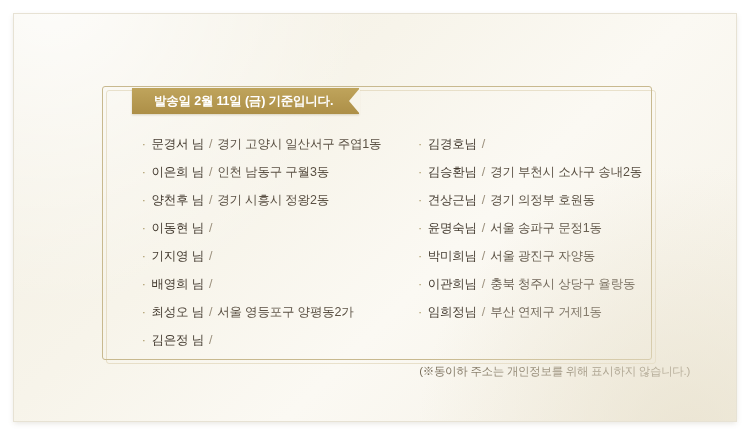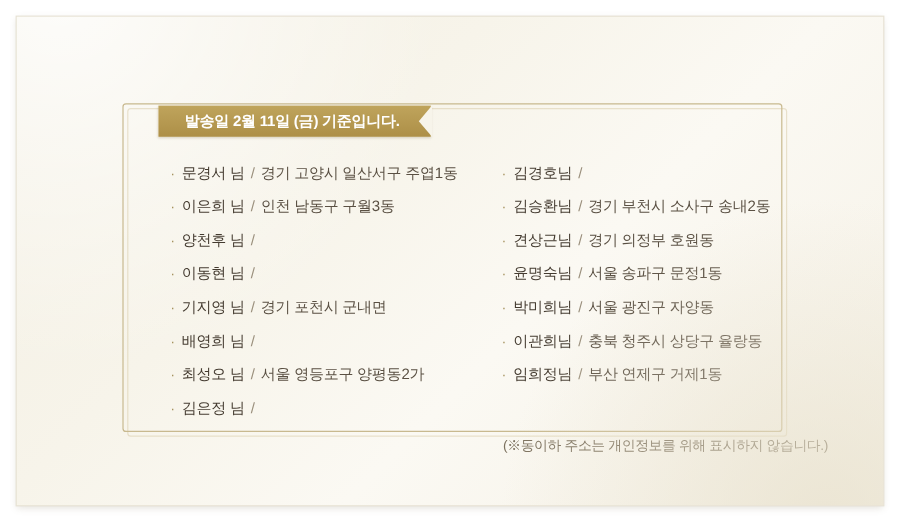--- a/index.html
+++ b/index.html
@@ -189,31 +189,31 @@
         <div class="entry">
           <span class="bullet">·</span>
           <span class="entry-name">이은희 님</span>
           <span class="entry-sep">/</span>
           <span class="entry-addr">인천 남동구 구월3동</span>
         </div>
         <div class="entry">
           <span class="bullet">·</span>
           <span class="entry-name">양천후 님</span>
           <span class="entry-sep">/</span>
+          <span class="entry-addr">경기 시흥시 정왕2동</span>
         </div>
         <div class="entry">
           <span class="bullet">·</span>
           <span class="entry-name">이동현 님</span>
           <span class="entry-sep">/</span>
         </div>
         <div class="entry">
           <span class="bullet">·</span>
           <span class="entry-name">기지영 님</span>
           <span class="entry-sep">/</span>
-          <span class="entry-addr">경기 포천시 군내면</span>
         </div>
         <div class="entry">
           <span class="bullet">·</span>
           <span class="entry-name">배영희 님</span>
           <span class="entry-sep">/</span>
         </div>
         <div class="entry">
           <span class="bullet">·</span>
           <span class="entry-name">최성오 님</span>
           <span class="entry-sep">/</span>

